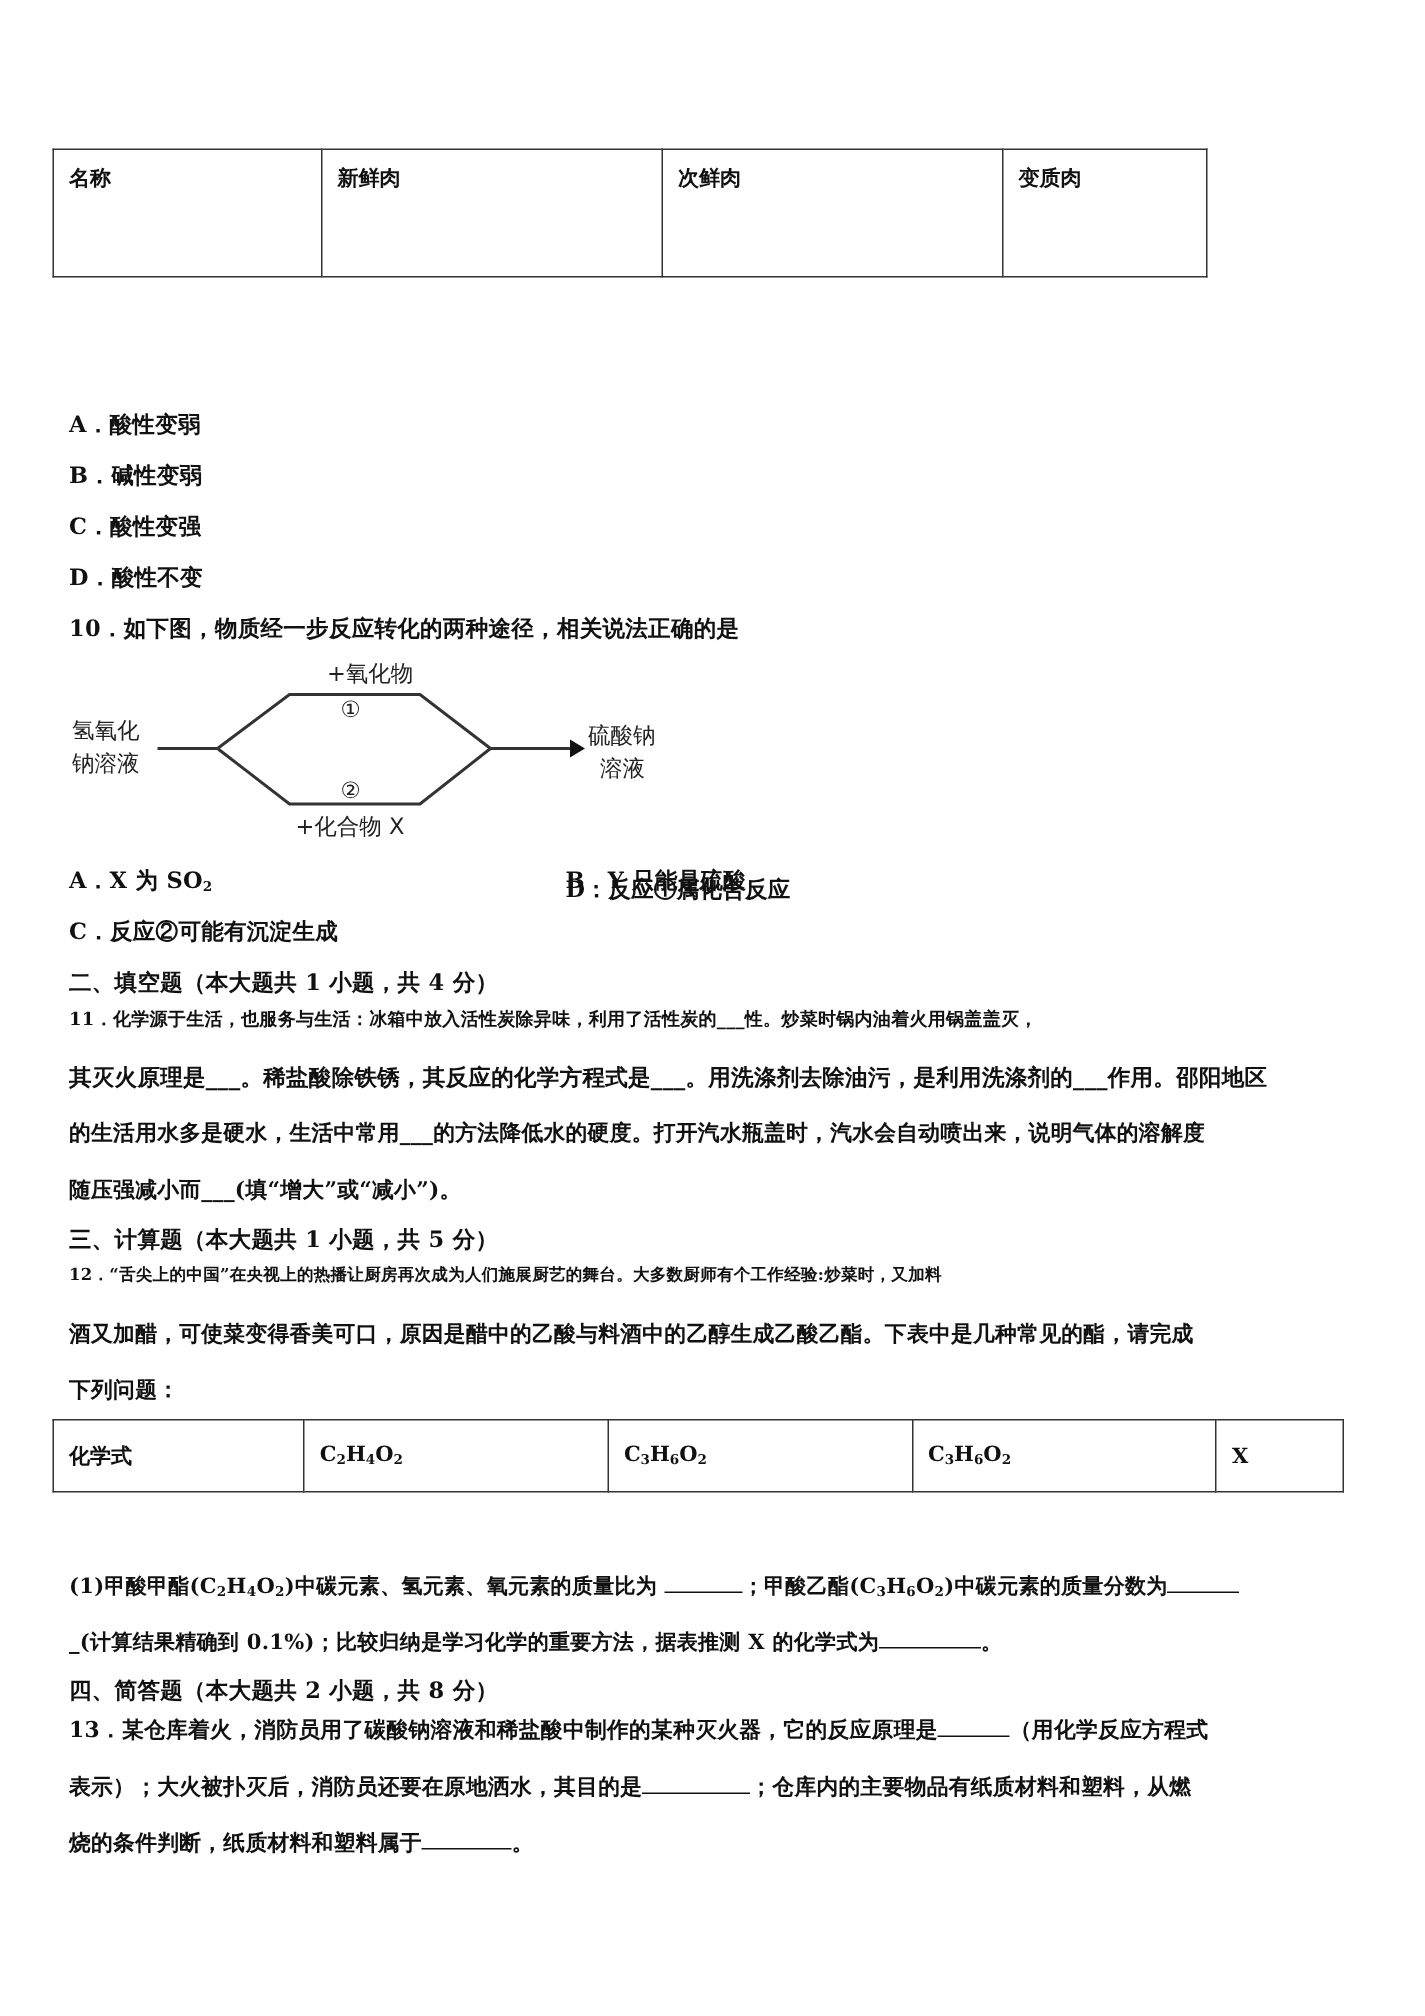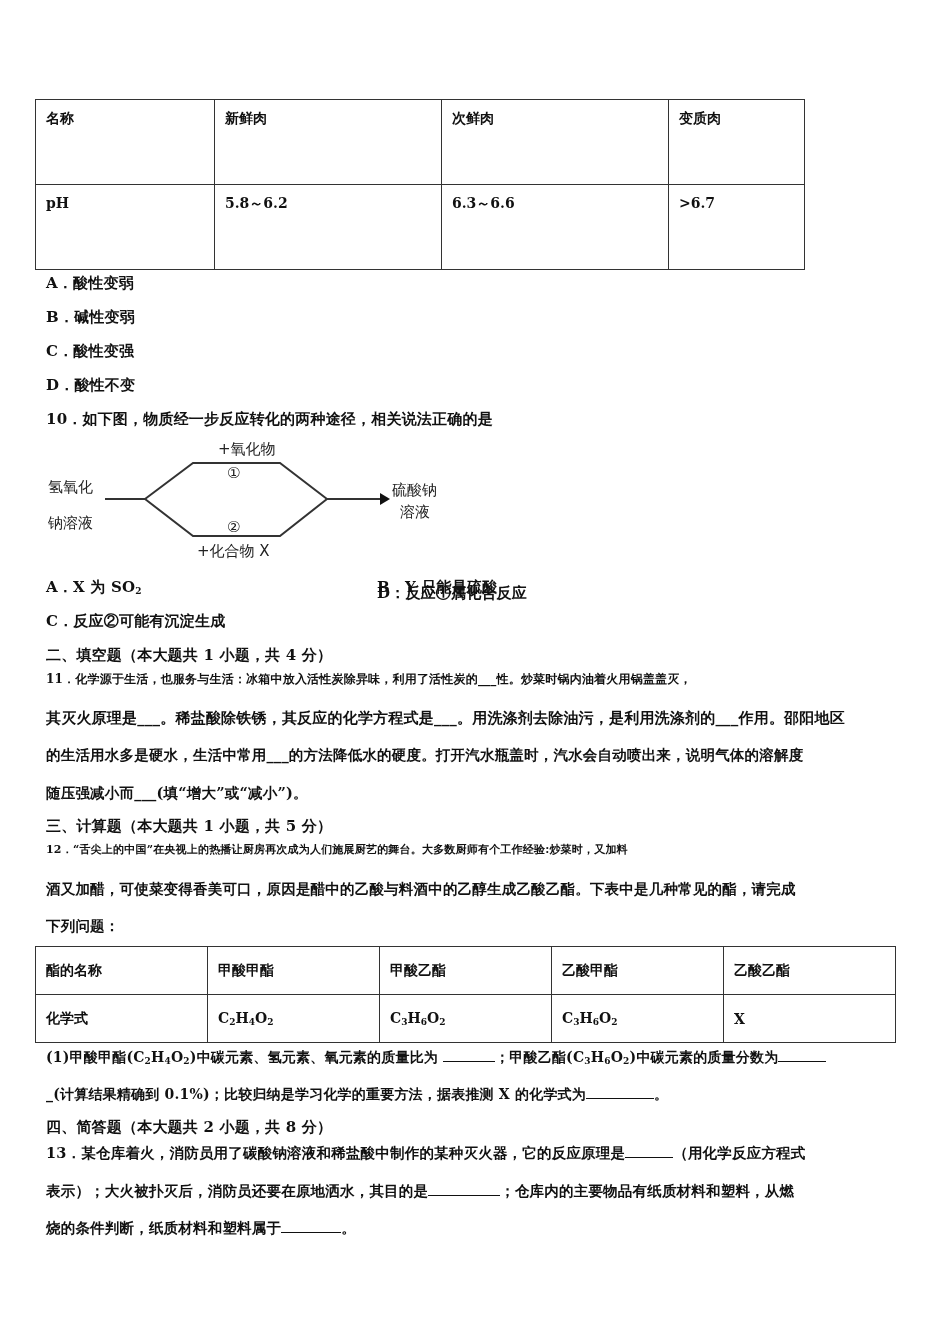--- a/index.html
+++ b/index.html
@@ -19,46 +19,40 @@
 <body>
 
 <table class="t1 abs" style="left:35px; top:99px; width:770px;">
   <tbody>
       <tr style="height:85px;">
     <td style="width:158px;">名称</td>
     <td style="width:206px;">新鲜肉</td>
     <td style="width:206px;">次鲜肉</td>
     <td>变质肉</td>
   </tr>
-  <tr style="height:85px;">
-    <td>pH</td>
-    <td>5.8～6.2</td>
-    <td>6.3～6.6</td>
-    <td>&gt;6.7</td>
-  </tr>
 </tbody>
   </table>
 
 <div class="abs txt" style="left:46px; top:274px;"><span>A．</span><span>酸性变弱</span></div>
 <div class="abs txt" style="left:46px; top:308px;"><span>B．</span><span>碱性变弱</span></div>
 <div class="abs txt" style="left:46px; top:342px;"><span>C．</span><span>酸性变强</span></div>
 <div class="abs txt" style="left:46px; top:376px;"><span>D．</span><span>酸性不变</span></div>
 
 <div class="abs txt" style="left:46px; top:410px;">10．如下图，物质经一步反应转化的两种途径，相关说法正确的是</div>
 
 <div class="abs" style="left:40px; top:438px; width:420px; height:130px;">
   <svg width="420" height="130" style="position:absolute; left:0; top:0;">
     <line x1="65" y1="61" x2="105" y2="61" stroke="#333" stroke-width="2"></line>
     <polyline points="105,61 153,25 240,25 287,61" fill="none" stroke="#333" stroke-width="2"></polyline>
     <polyline points="105,61 153,98 240,98 287,61" fill="none" stroke="#333" stroke-width="2"></polyline>
     <line x1="287" y1="61" x2="340" y2="61" stroke="#333" stroke-width="2"></line>
     <polygon points="340,55 350,61 340,67" fill="#111"></polygon>
   </svg>
   <span class="diag-label" style="left:8px; top:40px;">氢氧化</span>
-  <span class="diag-label" style="left:8px; top:76px;">钠溶液</span>
+  <span class="diag-label" style="left:8px; top:62px;">钠溶液</span>
   <span class="diag-label" style="left:178px; top:2px;">+氧化物</span>
   <span class="diag-label" style="left:187px; top:26px;">①</span>
   <span class="diag-label" style="left:187px; top:80px;">②</span>
   <span class="diag-label" style="left:157px; top:104px;">+化合物 X</span>
   <span class="diag-label" style="left:352px; top:43px;">硫酸钠</span>
   <span class="diag-label" style="left:360px; top:65px;">溶液</span>
 </div>
 
 <div class="abs txt" style="left:46px; top:578px;"><span>A．</span><span>X 为 SO</span><sub>2</sub></div>
 <div class="abs txt" style="left:377px; top:578px;"><span>B．</span><span>Y 只能是硫酸</span></div>
@@ -73,27 +67,20 @@
 <div class="abs txt" style="left:46px; top:784px; font-size:14.5px;">随压强减小而___(填“增大”或“减小”)。</div>
 
 <div class="abs txt" style="left:46px; top:817px;">三、计算题（本大题共 1 小题，共 5 分）</div>
 
 <div class="abs txt" style="left:46px; top:842px; font-size:11px;">12．“舌尖上的中国”在央视上的热播让厨房再次成为人们施展厨艺的舞台。大多数厨师有个工作经验:炒菜时，又加料</div>
 <div class="abs txt" style="left:46px; top:880px; font-size:14.5px;">酒又加醋，可使菜变得香美可口，原因是醋中的乙酸与料酒中的乙醇生成乙酸乙酯。下表中是几种常见的酯，请完成</div>
 <div class="abs txt" style="left:46px; top:917px; font-size:14.5px;">下列问题：</div>
 
 <table class="t2 abs" style="left:35px; top:946px; width:861px;">
   <tbody>
-      <tr style="height:48px;">
-    <td style="width:151px;">酯的名称</td>
-    <td style="width:151px;">甲酸甲酯</td>
-    <td style="width:151px;">甲酸乙酯</td>
-    <td style="width:151px;">乙酸甲酯</td>
-    <td>乙酸乙酯</td>
-  </tr>
   <tr style="height:48px;">
     <td>化学式</td>
     <td><span>C</span><sub>2</sub><span>H</span><sub>4</sub><span>O</span><sub>2</sub></td>
     <td><span>C</span><sub>3</sub><span>H</span><sub>6</sub><span>O</span><sub>2</sub></td>
     <td><span>C</span><sub>3</sub><span>H</span><sub>6</sub><span>O</span><sub>2</sub></td>
     <td><span>X</span></td>
   </tr>
 </tbody>
   </table>
 

